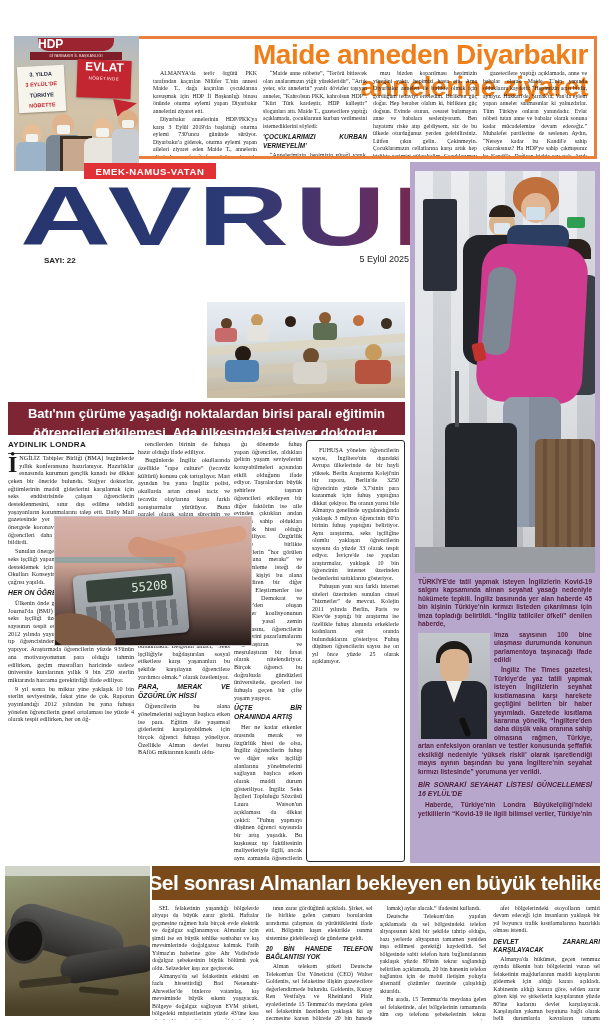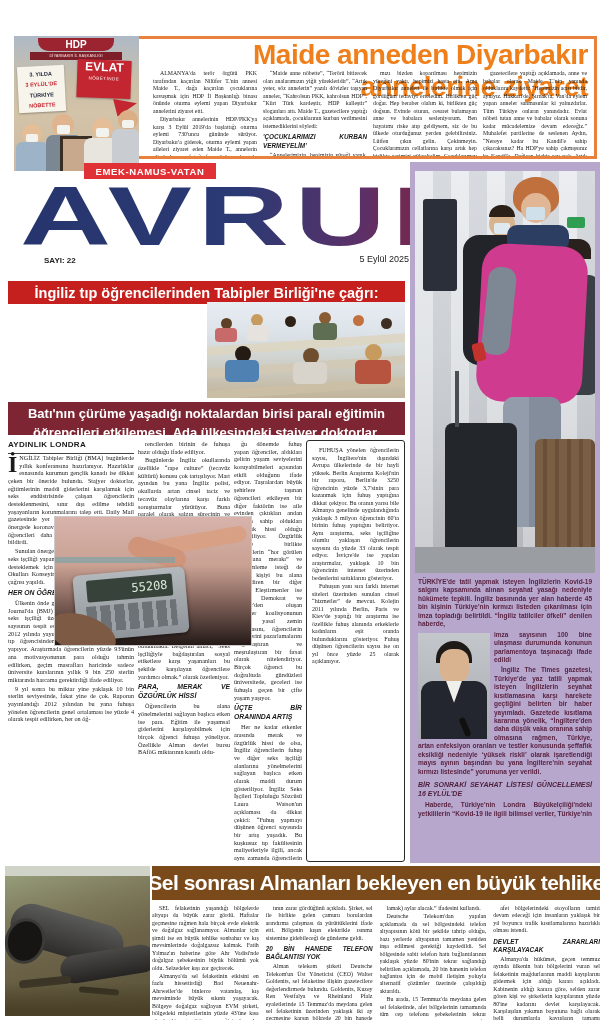--- a/index.html
+++ b/index.html
@@ -83,22 +83,22 @@
   .bottom-cols{left:152px;top:905px;width:448px;height:115px;display:flex;gap:7px;
         font-size:5.9px;line-height:1.26;}
   .bcol{flex:1;overflow:hidden;}
   .bcol .li-s{font-size:6.4px;}
   
   .photo{overflow:hidden;position:absolute;}
   .ph-shape{position:absolute;}
   .protest{left:14px;top:36px;width:125px;height:135px;
         background:linear-gradient(180deg,#aeb9c6 0%,#c9bfa9 32%,#d3c3a8 58%,#cbb9a0 100%);}
   .hdp-top{left:24px;top:2px;width:76px;height:13px;background:#9c2430;border-radius:0 0 10px 10px;
-        color:#fff;font-family:"Liberation Sans",sans-serif;font-weight:800;font-size:10px;
-        text-align:center;line-height:13px;}
+        color:#fff;font-family:"Liberation Sans",sans-serif;font-weight:800;font-size:12px;
+        line-height:13px;}
   .hdp-sub{left:16px;top:16px;width:92px;height:8px;background:#7e1e28;color:#f3d9d9;
         font-family:"Liberation Sans",sans-serif;font-size:4px;text-align:center;line-height:8px;}
   .plc-white{left:4px;top:30px;width:47px;height:46px;background:#f7f4ec;transform:rotate(-3deg);
         font-family:"Liberation Sans",sans-serif;font-weight:800;font-size:5.5px;
         text-align:center;line-height:1.9;padding-top:3px;box-sizing:border-box;
         box-shadow:0 1px 2px rgba(0,0,0,.3);}
   .plc-white .r{color:#c32630;} .plc-white .k{color:#22293d;}
   .plc-red{right:8px;top:24px;width:54px;height:38px;background:#c32630;transform:rotate(2deg);
         color:#fff;font-family:"Liberation Sans",sans-serif;text-align:center;
         box-shadow:0 1px 2px rgba(0,0,0,.3);}
@@ -202,21 +202,20 @@
   </div>
 
   <div class="abs motto">EMEK-NAMUS-VATAN</div>
   <div class="abs brand-main">AVRUPA</div>
   <div class="abs issue-no">SAYI: 22</div>
   <div class="abs date-line">
     <span>5 Eylül 2025</span>
     <b>PAZAR</b>
   </div>
 
-  <div class="abs kicker">İngiliz tıp öğrencilerinden Tabipler Birliği'ne çağrı:</div>
 
   <div class="photo lecture">
     <div class="ph-shape deskrow" style="top:38px;"></div>
     <div class="ph-shape deskrow" style="top:60px;background:#d2c9b4;"></div>
     <div class="ph-shape deskrow" style="top:82px;background:#cbbfa5;"></div>
     <div class="ph-shape head" style="left:14px;top:16px;width:11px;height:11px;background:#5d4026;"></div>
     <div class="ph-shape head" style="left:44px;top:12px;width:12px;height:12px;background:#c79a5e;"></div>
     <div class="ph-shape head" style="left:78px;top:14px;width:11px;height:11px;background:#2e2218;"></div>
     <div class="ph-shape head" style="left:112px;top:10px;width:12px;height:12px;background:#8a5c34;"></div>
     <div class="ph-shape head" style="left:146px;top:13px;width:11px;height:11px;background:#c2703e;"></div>

